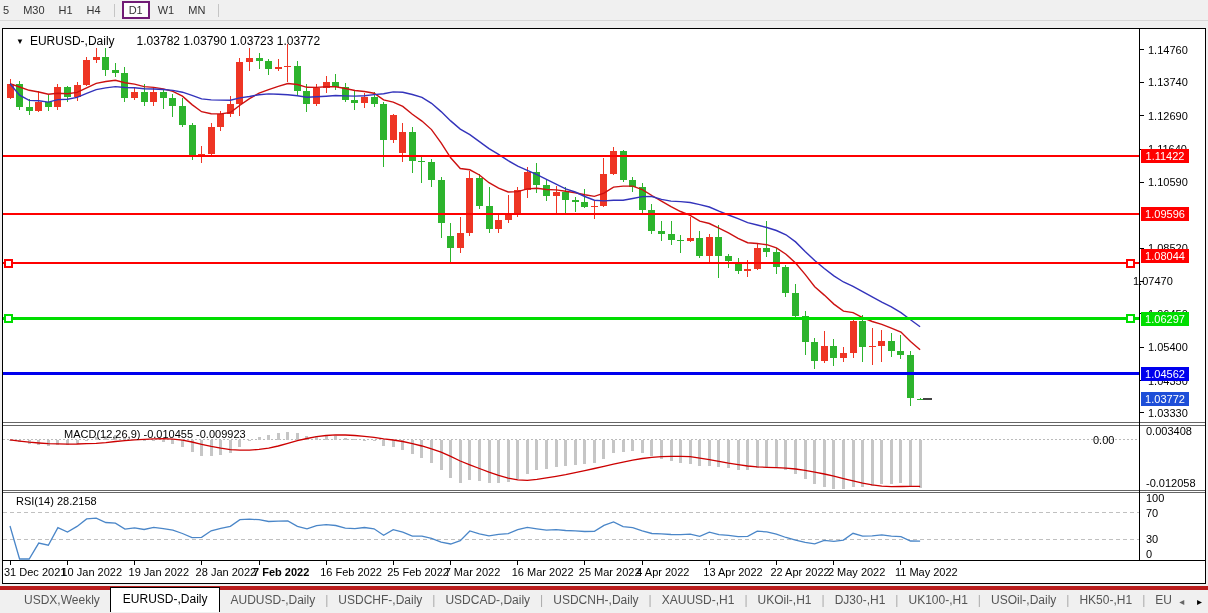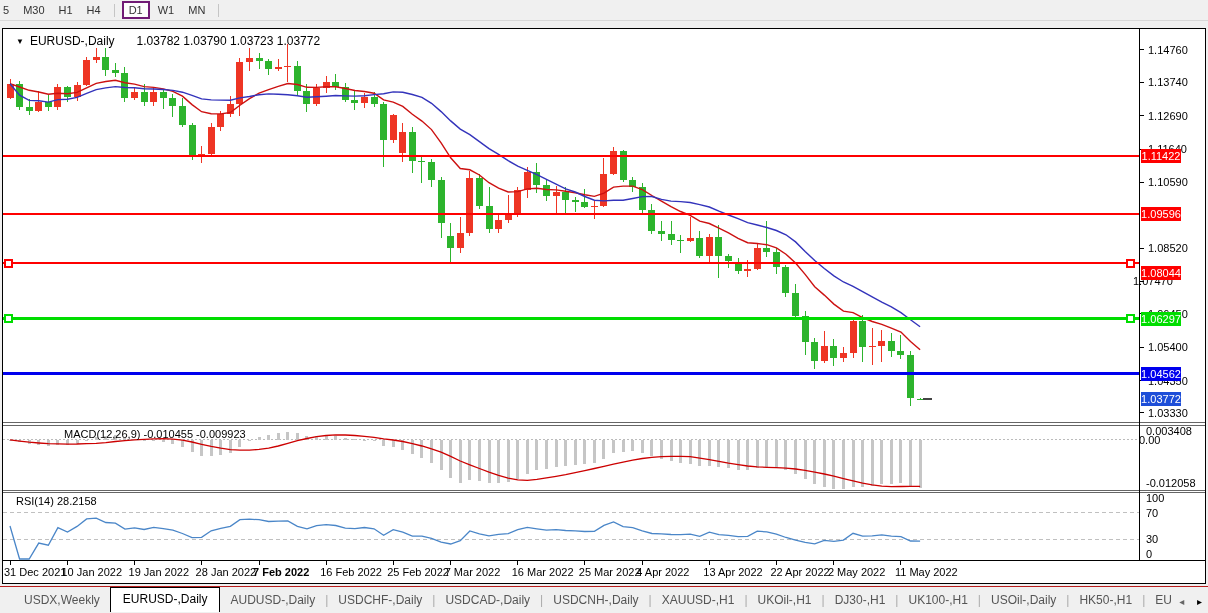--- a/index.html
+++ b/index.html
@@ -24,30 +24,30 @@
     position:absolute;left:2px;top:28px;width:1204px;height:556px;
     background:#fff;border:1px solid #000;box-sizing:border-box;
   }
   #plot{position:absolute;left:0;top:0;}
   .ovl{position:absolute;font-size:11px;color:#000;white-space:nowrap;line-height:13px;}
   #chart-title{left:13px;top:6px;font-size:12px;color:#000;}
   #chart-title .tri{display:inline-block;font-size:8px;vertical-align:1px;margin-right:6px;}
   #chart-title .ohlcv{margin-left:22px;}
   .tick-label{left:1145px;}
   .badge{
-    left:1138px;width:40px;height:14px;color:#fff;text-align:center;
+    left:1138px;width:48px;height:14px;color:#fff;text-align:center;
     line-height:14px;font-size:11px;
   }
   .date-label{top:537px;color:#000;}
   #macd-label{left:13px;top:399px;margin-left:48px;}
   #rsi-label{left:13px;top:466px;}
   
   #tab-bar{
     position:absolute;left:0;top:586px;width:1208px;height:26px;
-    background:#f0f0f0;border-top:1px solid #b91c1c;
+    background:#f0f0f0;border-top:4px solid #b91c1c;
     display:flex;align-items:flex-end;font-size:12px;color:#555;
     padding-left:14px;box-sizing:border-box;
   }
   .tab{padding:4px 10px 5px 10px;white-space:nowrap;cursor:default;}
   .tab.active{
     background:#fff;color:#000;border:1px solid #000;border-bottom:none;
     margin-top:-1px;padding:4px 12px 6px 12px;position:relative;z-index:2;
   }
   .tab-sep{color:#aaa;padding:4px 0 5px 0;}
   #tab-arrows{position:absolute;right:6px;bottom:6px;font-size:10px;color:#000;}
@@ -419,26 +419,26 @@
       <div class="ovl tick-label" style="left: 1145px; top: 114.071px;">1.11640</div>
       <div class="ovl tick-label" style="left: 1145px; top: 147.415px;">1.10590</div>
       <div class="ovl tick-label" style="left: 1145px; top: 213.15px;">1.08520</div>
       <div class="ovl tick-label" style="left: 1130px; top: 246.494px;">1.07470</div>
       <div class="ovl tick-label" style="left: 1145px; top: 278.886px;">1.06450</div>
       <div class="ovl tick-label" style="left: 1145px; top: 312.23px;">1.05400</div>
       <div class="ovl tick-label" style="left: 1145px; top: 345.574px;">1.04350</div>
       <div class="ovl tick-label" style="left: 1145px; top: 377.966px;">1.03330</div>
       <div class="ovl badge" style="left: 1138px; top: 119.994px; background: rgb(255, 0, 0);">1.11422</div>
       <div class="ovl badge" style="left: 1138px; top: 177.981px; background: rgb(255, 0, 0);">1.09596</div>
-      <div class="ovl badge" style="left: 1138px; top: 237px; background: rgb(255, 0, 0);">1.08044</div>
+      <div class="ovl badge" style="left: 1138px; top: 220px; background: rgb(255, 0, 0);">1.08044</div>
       <div class="ovl badge" style="left: 1138px; top: 282.745px; background: rgb(0, 221, 0);">1.06297</div>
       <div class="ovl badge" style="left: 1138px; top: 337.842px; background: rgb(0, 0, 238);">1.04562</div>
       <div class="ovl badge" style="left: 1138px; top: 362.929px; background: #1d4ed8;">1.03772</div>
       <div class="ovl " style="left: 1143px; top: 396px;">0.003408</div>
-      <div class="ovl " style="left: 1136px; top: 404.882px;">0.00</div>
+      <div class="ovl " style="left: 1090px; top: 404.882px;">0.00</div>
       <div class="ovl " style="left: 1143px; top: 448px;">-0.012058</div>
       <div class="ovl " style="left: 1143px; top: 463px;">100</div>
       <div class="ovl " style="left: 1143px; top: 477.8px;">70</div>
       <div class="ovl " style="left: 1143px; top: 504.2px;">30</div>
       <div class="ovl " style="left: 1143px; top: 519px;">0</div>
       <div class="ovl date-label" style="left: 1px; top: 537px;">31 Dec 2021</div>
       <div class="ovl date-label" style="left: 58.48px; top: 537px;">10 Jan 2022</div>
       <div class="ovl date-label" style="left: 125.54px; top: 537px;">19 Jan 2022</div>
       <div class="ovl date-label" style="left: 192.6px; top: 537px;">28 Jan 2022</div>
       <div class="ovl date-label" style="left: 250.08px; top: 537px; font-weight: bold;">7 Feb 2022</div>

